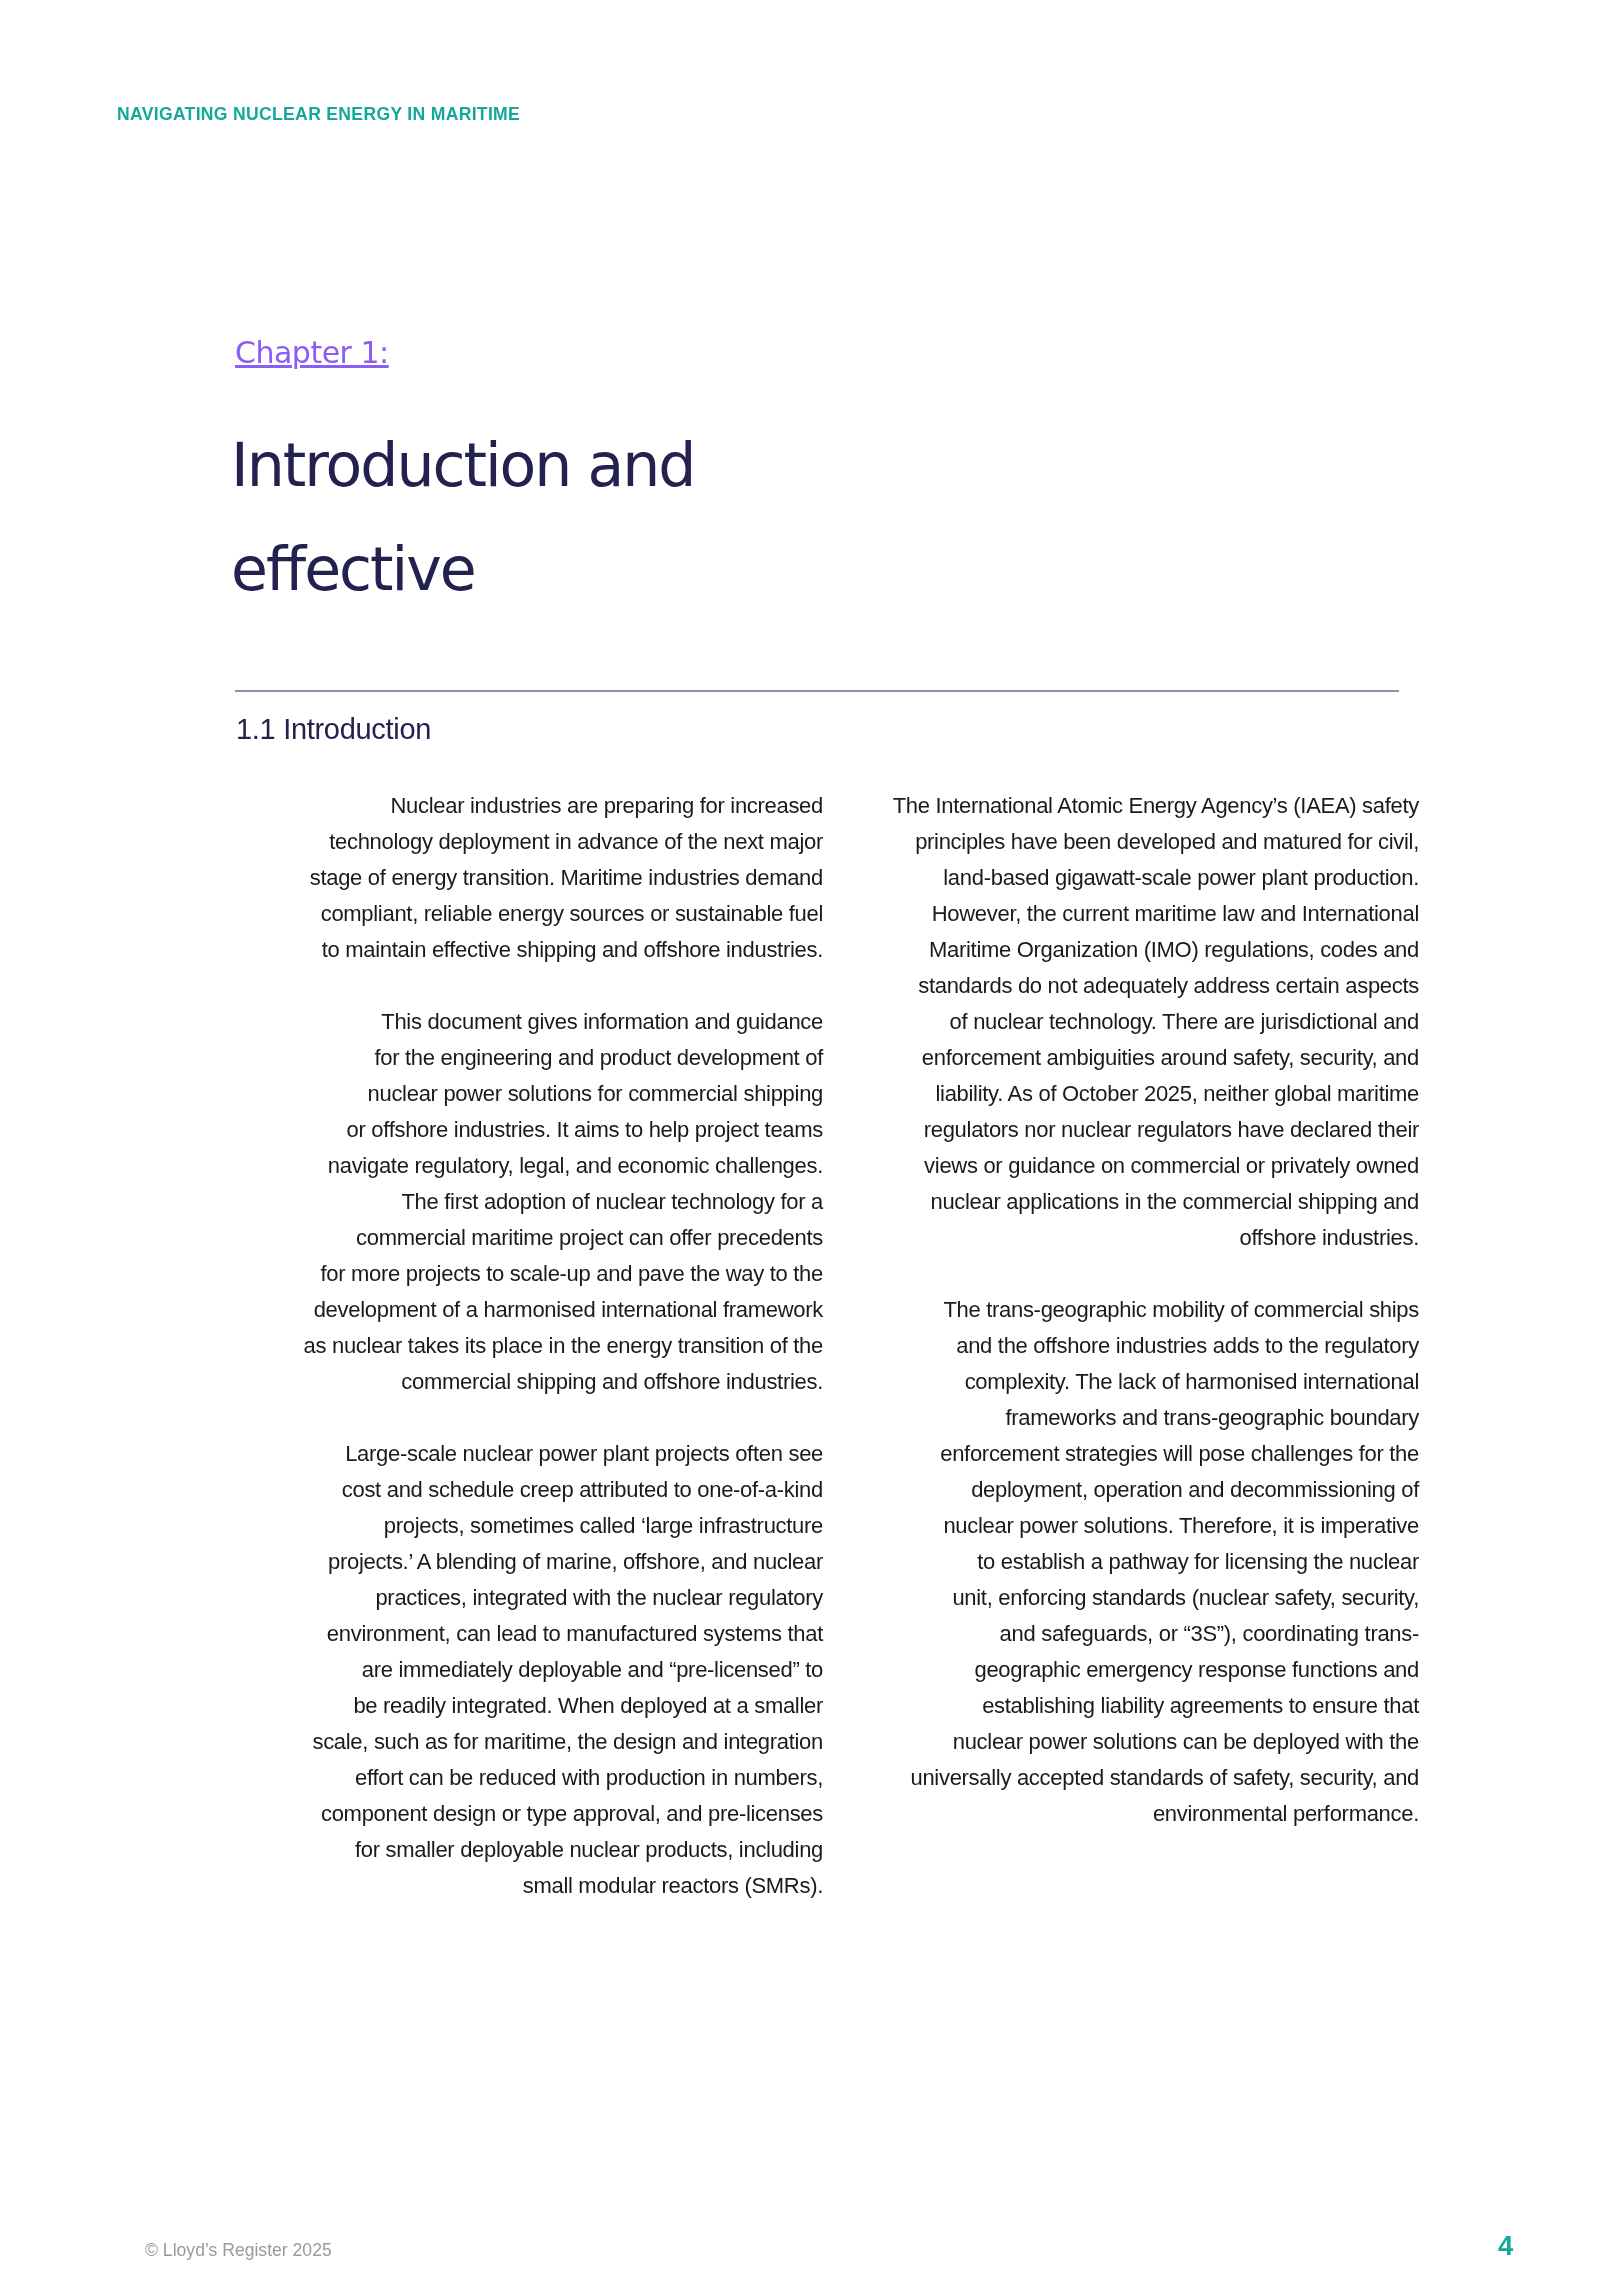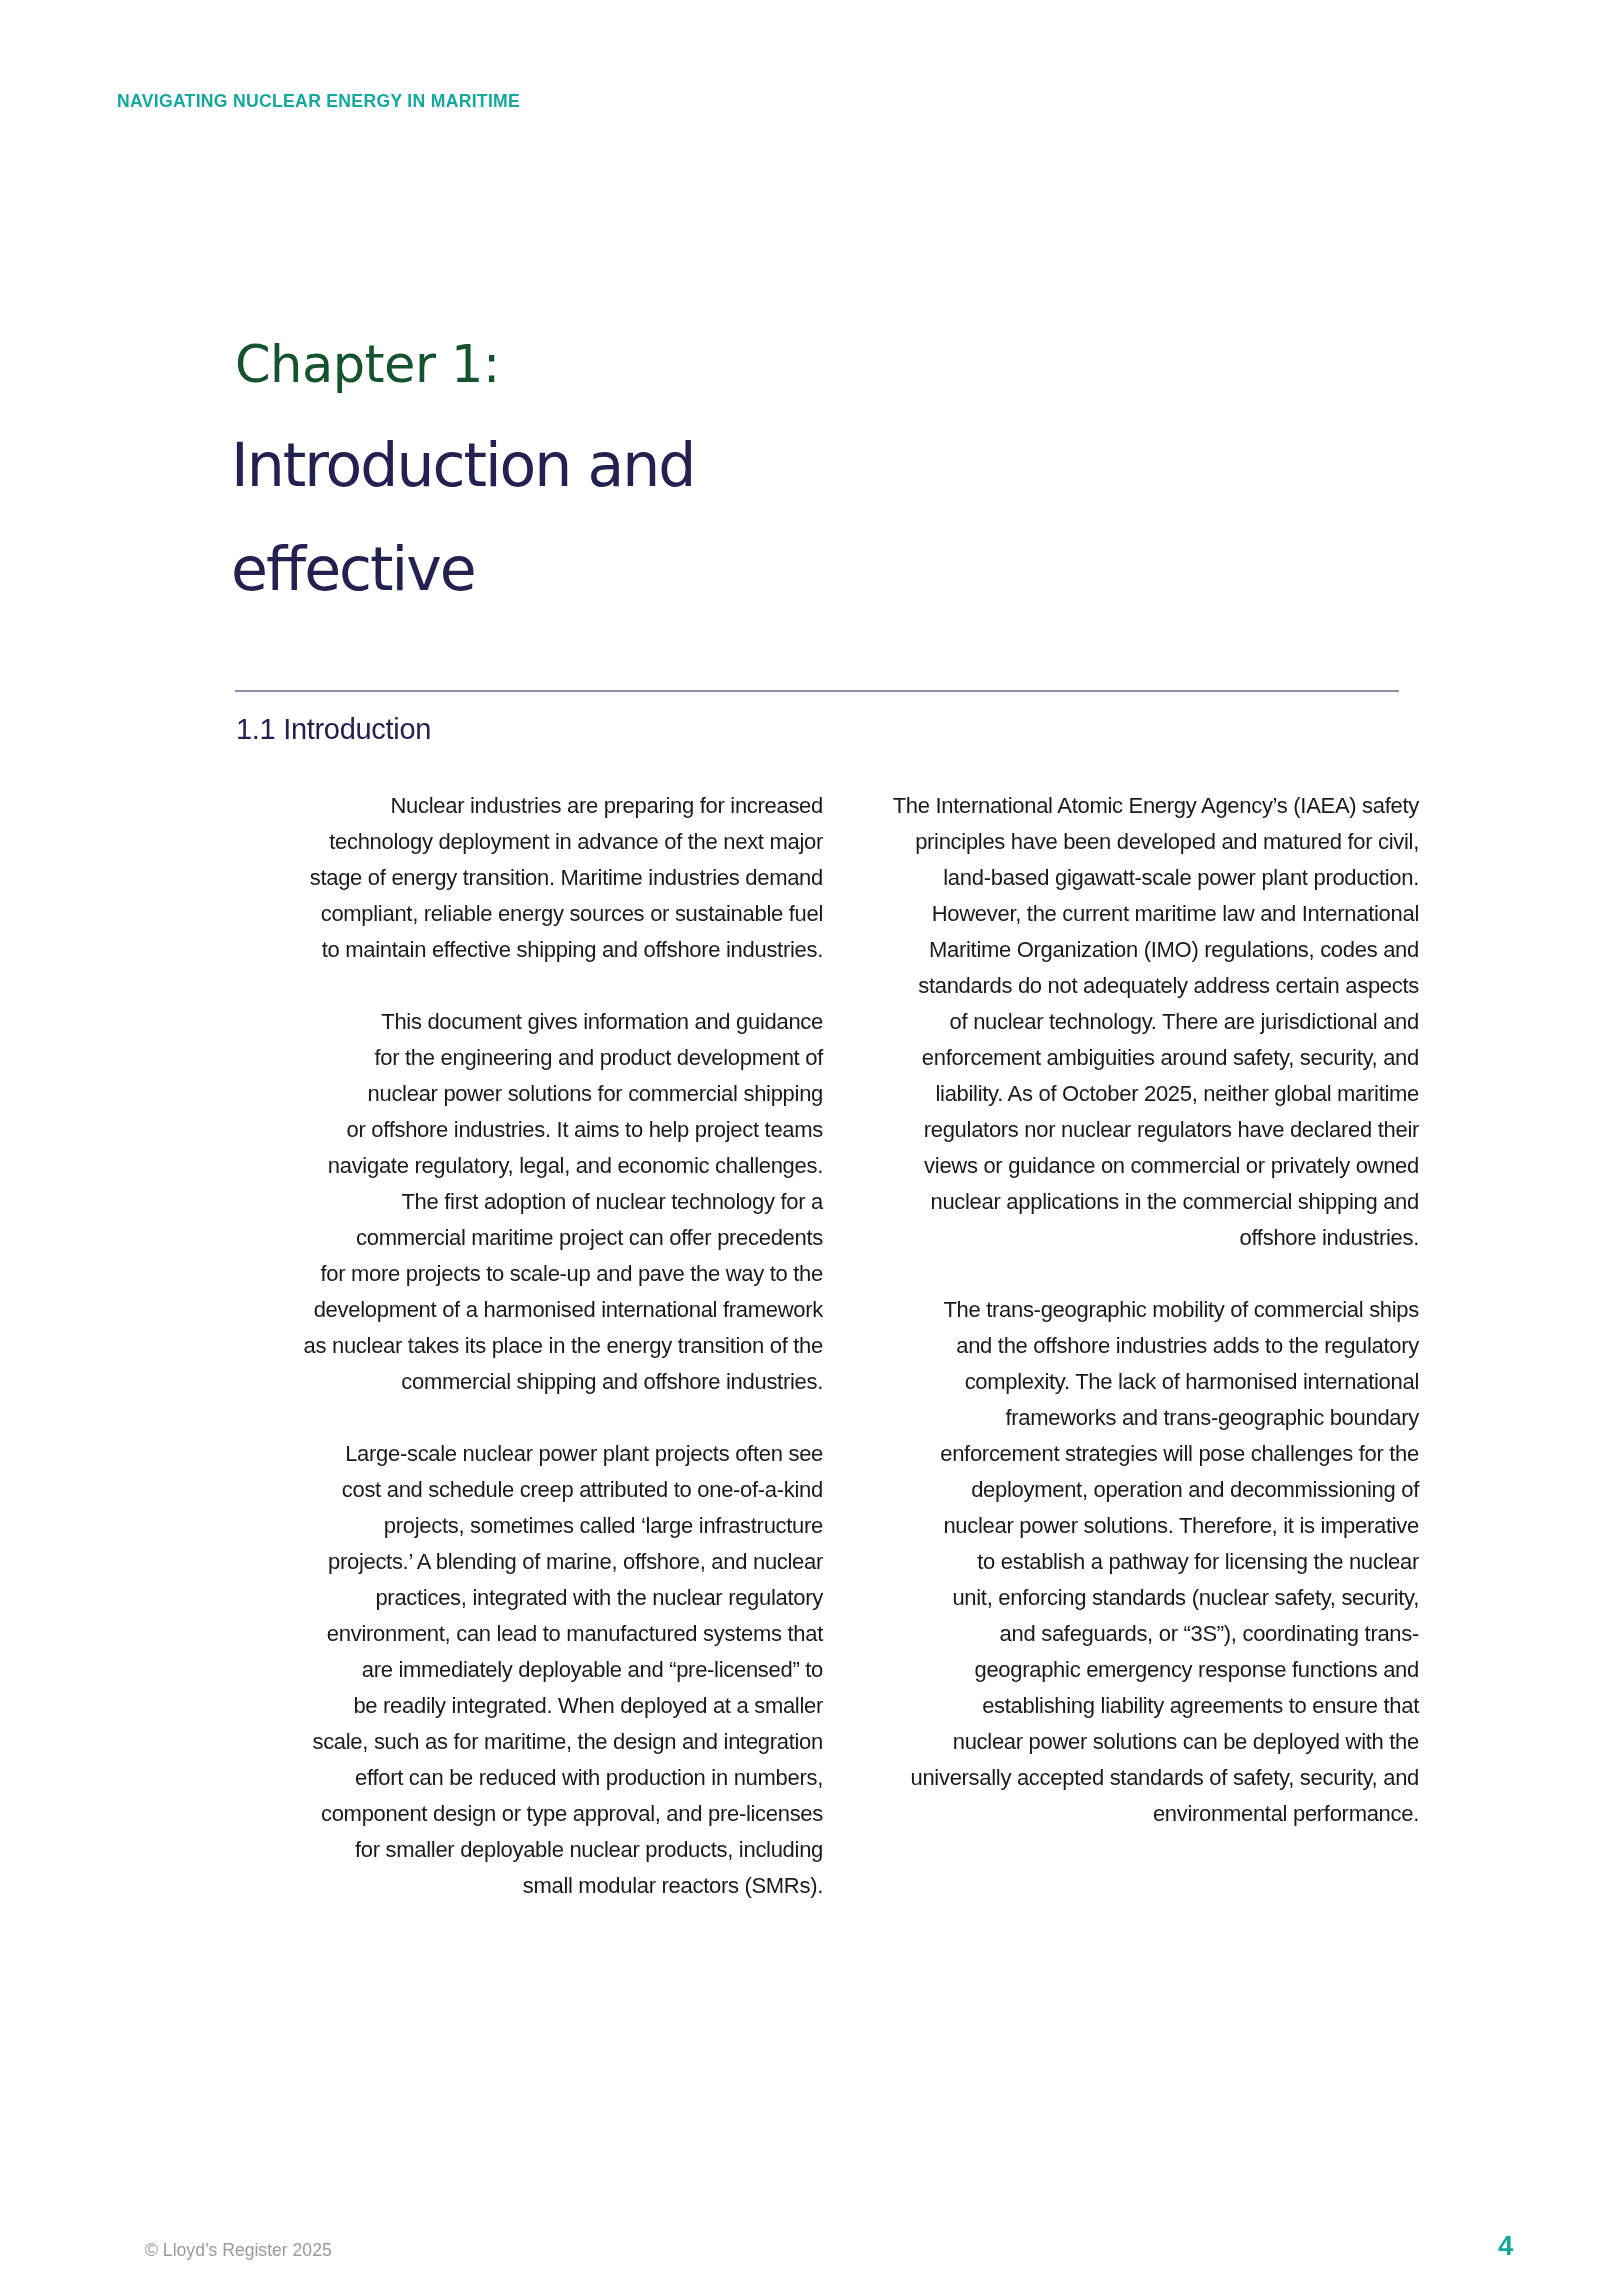--- a/index.html
+++ b/index.html
@@ -1,18 +1,18 @@
 <!DOCTYPE html>
 <html><head>
 <meta charset="utf-8">
 <style>
   html, body { margin: 0; padding: 0; background: #ffffff; }
   body { width: 1621px; height: 2293px; position: relative; overflow: hidden; font-family: "Liberation Sans", sans-serif; }
-  .running-head { position: absolute; left: 117px; top: 91px; font-size: 17.6px; font-weight: bold; color: #14a89c; letter-spacing: 0.3px; }
-  .chapter-label { position: absolute; left: 235px; top: 335px; font-size: 51px; color: #14532d; font-family: "DejaVu Sans", sans-serif; letter-spacing: -0.5px; }
+  .running-head { position: absolute; left: 117px; top: 104px; font-size: 17.6px; font-weight: bold; color: #14a89c; letter-spacing: 0.3px; }
+  .chapter-label { position: absolute; left: 235px; top: 335px; font-size: 30px; color: #8b5cf6; font-family: "DejaVu Sans", sans-serif; letter-spacing: -0.5px; text-decoration: underline; }
   .chapter-title { position: absolute; left: 215px; top: 397px; margin: 16px; font-size: 60px; line-height: 104px; font-weight: normal; color: #22214f; font-family: "DejaVu Sans", sans-serif; letter-spacing: -2px; }
   .rule { position: absolute; left: 235px; top: 690px; width: 1164px; height: 2px; background: #8f8fad; }
   .section-heading { position: absolute; left: 235px; top: 712px; margin: 1px; font-size: 29px; font-weight: normal; color: #22214f; font-family: Liberation Sans, sans-serif; letter-spacing: -0.3px; }
   .col { position: absolute; top: 788px; width: 588px; font-size: 22px; line-height: 36px; color: #1a1a1a; font-family: "Liberation Sans", sans-serif; letter-spacing: -0.3px; }
   .col-left { left: 235px; }
   .col-right { left: 831px; }
   .col p { margin: 0 0 36px 0; white-space: pre-line; text-align: right; }
   .footer-copy { position: absolute; left: 117px; top: 2240px; font-size: 17.6px; color: #9a9a9a; margin-left: 28px; }
   .page-num { position: absolute; left: 1498px; top: 2230px; font-size: 27.4px; font-weight: bold; color: #14a89c; }
 </style>

